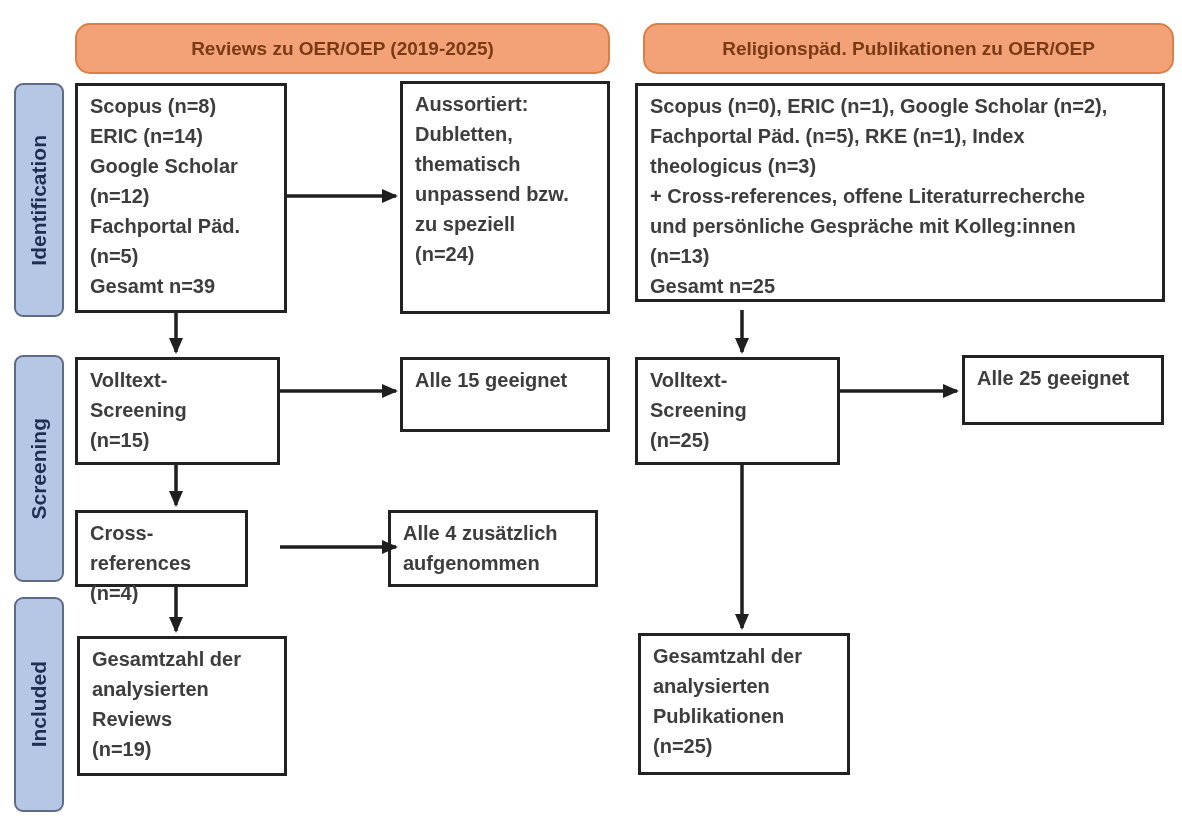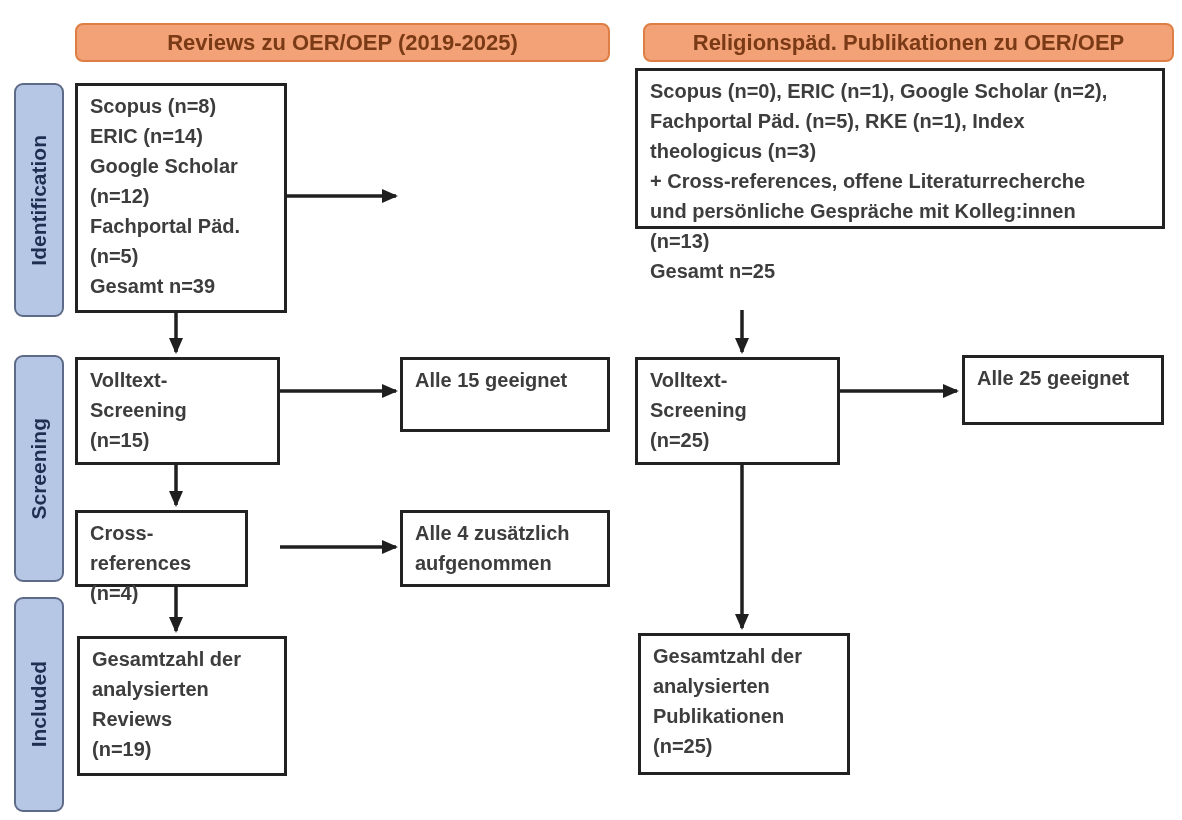--- a/index.html
+++ b/index.html
@@ -10,26 +10,26 @@
   .canvas {
     position: relative;
     width: 1182px;
     height: 820px;
     background: #ffffff;
     font-family: "Liberation Sans", sans-serif;
     overflow: hidden;
   }
   .col-header {
     position: absolute;
-    height: 39px;
-    border-radius: 8px;
+    height: 51px;
+    border-radius: 15px;
     background: var(--header-fill, #F2A276);
     border: 2.5px solid var(--header-border, #DD7F45);
     color: var(--header-text, #7A3A16);
-    font-size: 22px;
+    font-size: 19px;
     font-weight: bold;
     display: flex;
     align-items: center;
     justify-content: center;
     box-sizing: border-box;
   }
   .stage {
     position: absolute;
     width: 50px;
     border-radius: 9px;
@@ -90,34 +90,40 @@
     <span>Included</span>
   </div>
 
   <div class="fbox" style="left:75px; top:83px; width:212px; height:230px;">Scopus (n=8)
 ERIC (n=14)
 Google Scholar
 (n=12)
 Fachportal Päd.
 (n=5)
 Gesamt n=39</div>
+  <div class="fbox" style="left:400px; top:81px; width:210px; height:233px;">Aussortiert:
+Dubletten,
+thematisch
+unpassend bzw.
+zu speziell
+(n=24)</div>
   <div class="fbox" style="left:75px; top:357px; width:205px; height:108px;">Volltext-
 Screening
 (n=15)</div>
   <div class="fbox" style="left:400px; top:357px; width:210px; height:75px;">Alle 15 geeignet</div>
   <div class="fbox" style="left:75px; top:510px; width:173px; height:77px;">Cross-references
 (n=4)</div>
-  <div class="fbox" style="left:400px; top:510px; width:210px; height:77px;">Alle 4 zusätzlich
+  <div class="fbox" style="left:388px; top:510px; width:210px; height:77px;">Alle 4 zusätzlich
 aufgenommen</div>
   <div class="fbox" style="left:77px; top:636px; width:210px; height:140px;">Gesamtzahl der
 analysierten
 Reviews
 (n=19)</div>
 
-  <div class="fbox" style="left:635px; top:68px; width:530px; height:161px;">Scopus (n=0), ERIC (n=1), Google Scholar (n=2),
+  <div class="fbox" style="left:635px; top:83px; width:530px; height:219px;">Scopus (n=0), ERIC (n=1), Google Scholar (n=2),
 Fachportal Päd. (n=5), RKE (n=1), Index
 theologicus (n=3)
 + Cross-references, offene Literaturrecherche
 und persönliche Gespräche mit Kolleg:innen
 (n=13)
 Gesamt n=25</div>
   <div class="fbox" style="left:635px; top:357px; width:205px; height:108px;">Volltext-
 Screening
 (n=25)</div>
   <div class="fbox" style="left:962px; top:355px; width:202px; height:70px;">Alle 25 geeignet</div>

